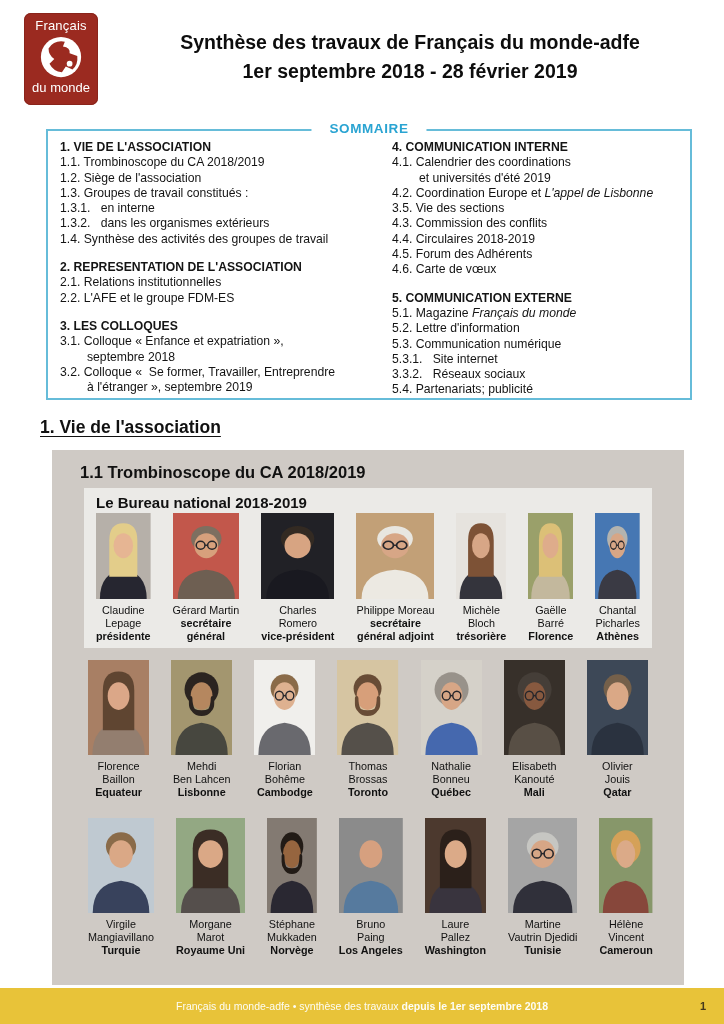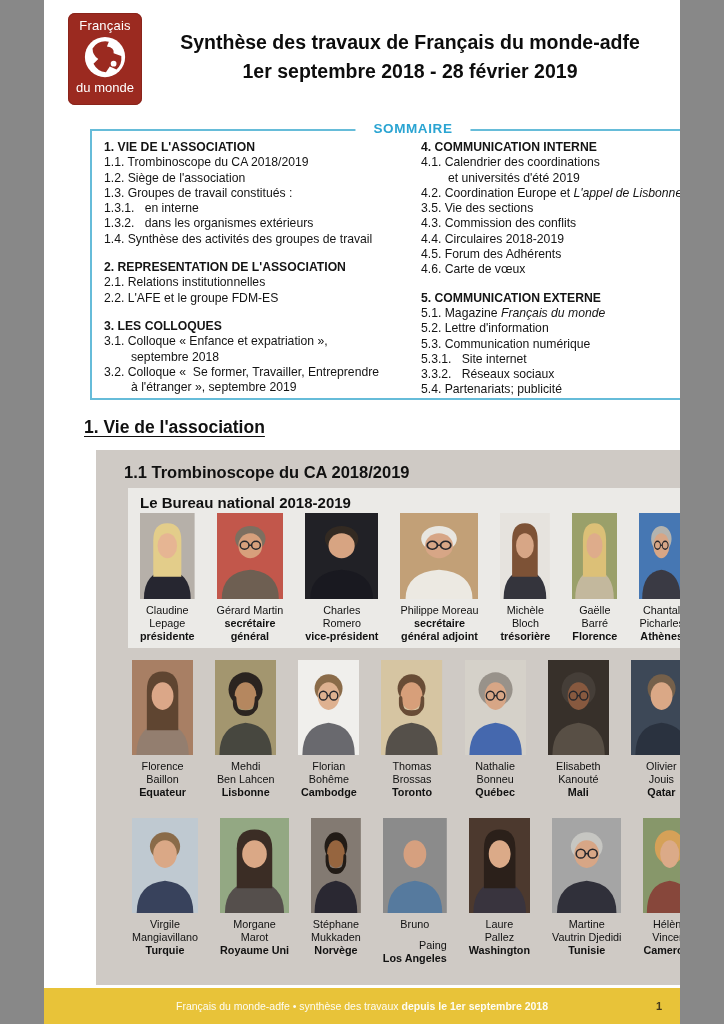--- a/index.html
+++ b/index.html
@@ -1,16 +1,16 @@
 <!DOCTYPE html>
 <html><head>
 <meta charset="utf-8">
 <style>
   html,body{margin:0;padding:0;background:#888;}
-  .page{position:relative;width:636px;height:1024px;background:#ffffff;overflow:hidden;
+  .page{position:relative;width:724px;height:1024px;background:#ffffff;overflow:hidden;
         font-family:"Liberation Sans",sans-serif;color:#111;margin:0 auto;}
 
   
   .logo{position:absolute;left:24px;top:13px;width:74px;height:92px;background:#9b2a20;
         border-radius:7px;color:#fff;text-align:center;box-shadow:0 0 0 1px #8a241b inset;}
   .logo-top{font-size:13px;padding-top:5px;letter-spacing:.2px;}
   .logo-globe{width:46px;height:46px;margin:1px auto 0;display:block;}
   .logo-bottom{font-size:13px;margin-top:0;}
 
   
@@ -18,21 +18,21 @@
              font-weight:bold;font-size:19.5px;line-height:29px;color:#0d0d0d;}
 
   
   .sommaire{position:absolute;left:46px;top:129px;width:646px;height:271px;
             border:2px solid #66bcd9;box-sizing:border-box;}
   .sommaire-label{position:absolute;top:-10px;left:50%;transform:translateX(-50%);
                   background:#fff;color:#2aa4d2;font-weight:bold;font-size:13.5px;
                   padding:0 18px;letter-spacing:.6px;white-space:nowrap;}
   .toc-col{position:absolute;top:9px;font-size:12.2px;line-height:15.3px;color:#141414;}
   .toc-col.left{left:12px;width:326px;}
-  .toc-col.right{left:329px;width:296px;}
+  .toc-col.right{left:344px;width:296px;}
   .toc-line{white-space:nowrap;}
   .toc-line.bold{font-weight:bold;}
   .toc-line.gap{margin-top:13px;}
   .toc-line.indent{padding-left:27px;}
   .it{font-style:italic;}
 
   
   .section-heading{position:absolute;left:40px;top:417px;font-size:17.5px;font-weight:bold;
                    text-decoration:underline;text-underline-offset:3px;}
 
@@ -359,21 +359,21 @@
         </div>
         <div class="person">
           <svg class="photo" viewBox="0 0 70 100" preserveAspectRatio="none">
     <rect width="70" height="100" fill="#8b8b8b"></rect>
     <path d="M5 100 Q5 69 35 66 Q65 69 65 100 Z" fill="#567a9e"></path>
 
     <ellipse cx="35" cy="38" rx="12.5" ry="14.5" fill="#d6a07f"></ellipse>
 
   </svg>
           <div class="pname">Bruno</div>
-          <div class="pname follow" style="margin-top: 8px; text-align: right;">Paing</div>
+          <div class="pname follow" style="margin-top: 0px;">Paing</div>
           <div class="pname pbold" style="margin-top: 0px;">Los Angeles</div>
         </div>
         <div class="person">
           <svg class="photo" viewBox="0 0 70 100" preserveAspectRatio="none">
     <rect width="70" height="100" fill="#4c392e"></rect>
     <path d="M5 100 Q5 69 35 66 Q65 69 65 100 Z" fill="#39343e"></path>
     <path d="M17 74 L17 32 Q17 12 35 12 Q53 12 53 32 L53 74 Z" fill="#2b201a"></path>
     <ellipse cx="35" cy="38" rx="12.5" ry="14.5" fill="#dbaa88"></ellipse>
 
   </svg>

